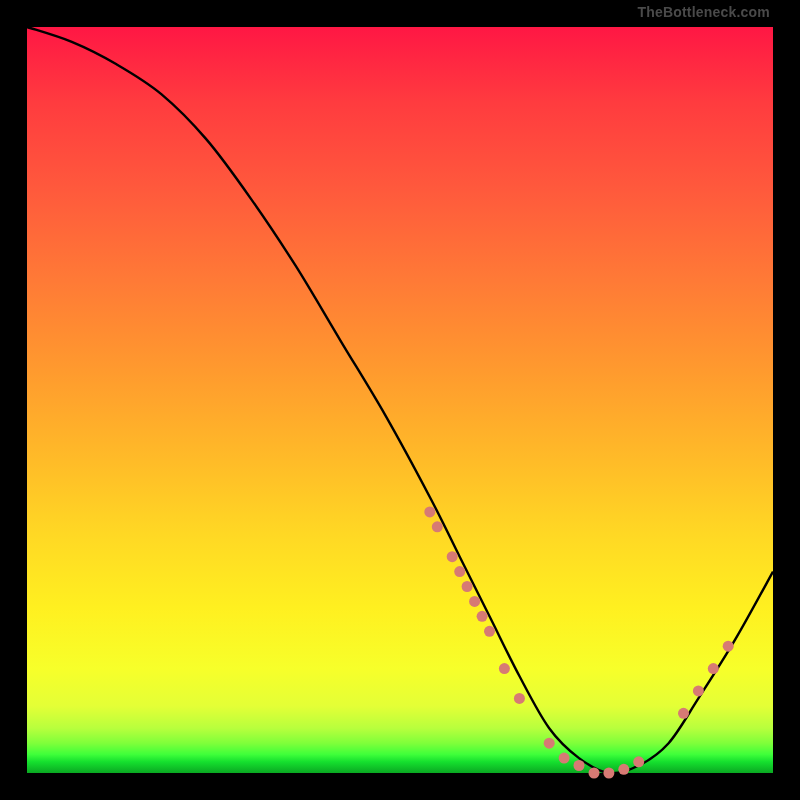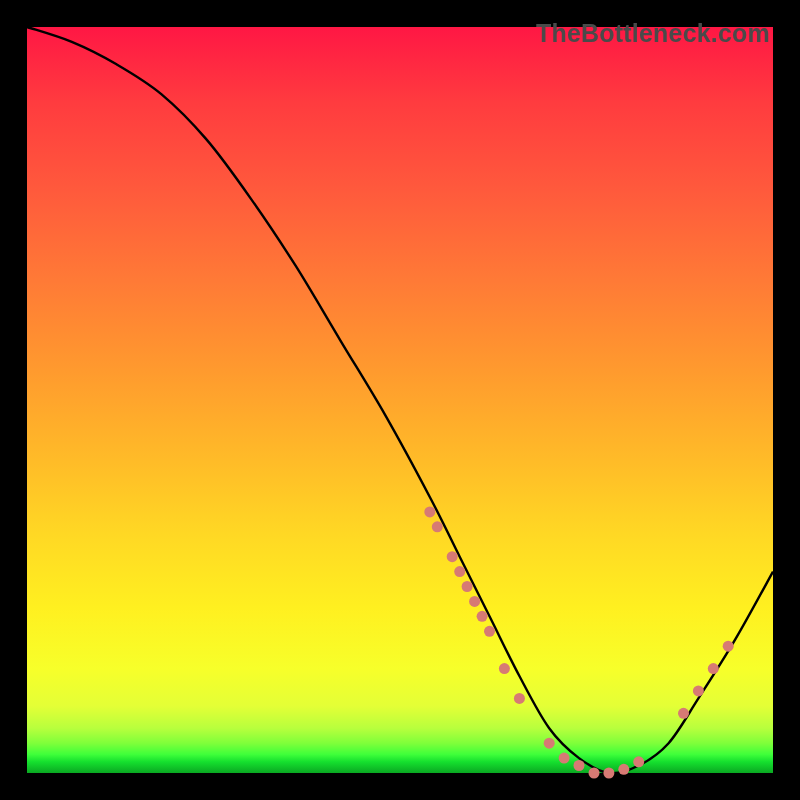--- a/index.html
+++ b/index.html
@@ -39,24 +39,24 @@
       #e4ff36 91%,
       #b8ff3d 94%,
       #7fff3a 96%,
       #3fff3a 97.5%,
       #15e02e 98.5%,
       #0aa822 100%
     );
   }
   .watermark {
     position: absolute;
-    top: 19px;
+    top: 4px;
     right: 30px;
     color: #4a4a4a;
-    font-size: 25px;
+    font-size: 14px;
     font-weight: 600;
     letter-spacing: 0.2px;
     user-select: none;
   }
   svg.curve {
     position: absolute;
     left: 0;
     top: 0;
     width: 746px;
     height: 746px;

